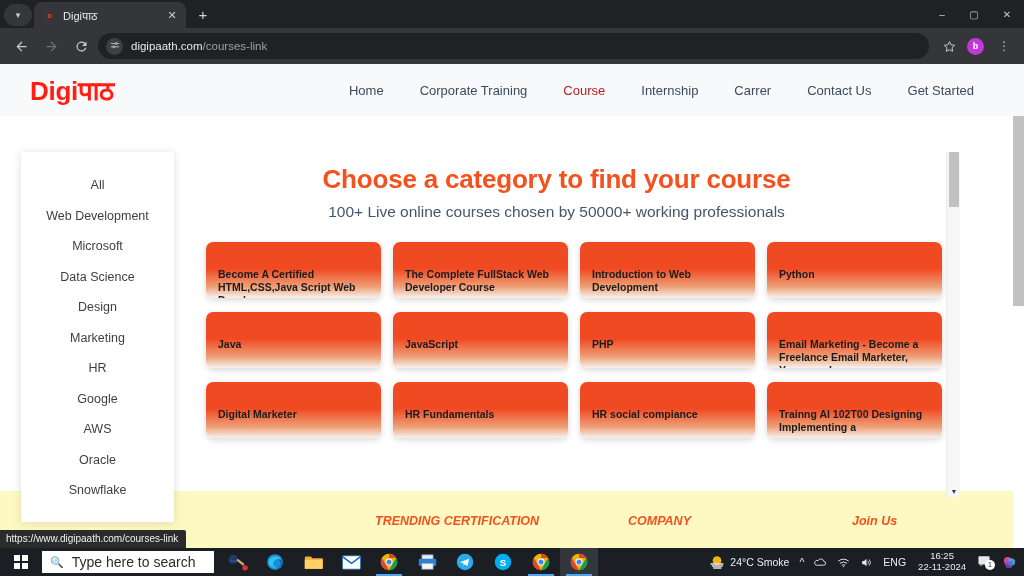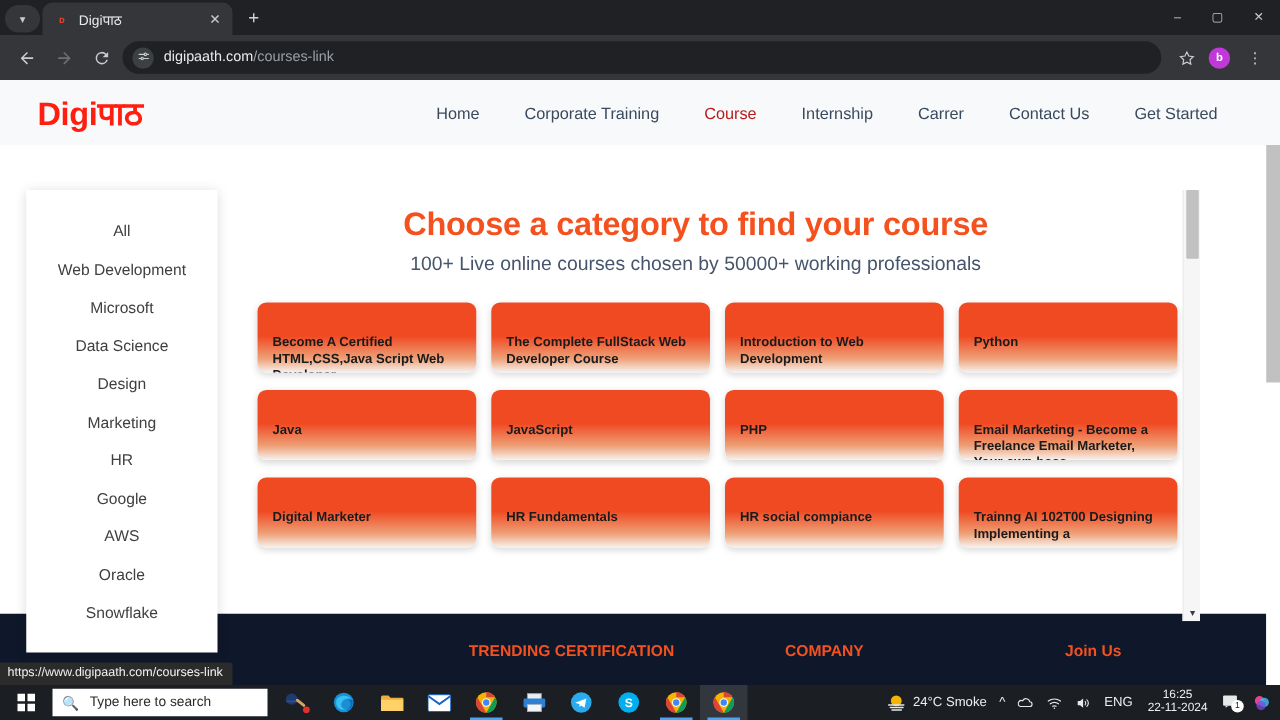--- a/index.html
+++ b/index.html
@@ -283,23 +283,24 @@
     font-size: 7px;
     color: #3b3b3b;
   }
 
   
   .footer-strip {
     position: absolute;
     left: 0; bottom: 0;
     width: 1013px;
     height: 57px;
-    background: #0f172a;
+    background: #fef9c3;
     display: flex;
     padding: 23px 0 0 0;
+    font-style: italic;
   }
   .footer-col-head {
     font-size: 12.5px;
     font-weight: bold;
     color: #f4511e;
     position: absolute;
     white-space: nowrap;
   }
   .fc1 { left: 375px; }
   .fc2 { left: 628px; }
@@ -352,21 +353,21 @@
   .win-logo i { background: #ffffff; display: block; }
   .search-pill {
     width: 172px; height: 22px;
     background: #ffffff;
     display: flex; align-items: center;
     padding: 0 8px;
     flex: none;
     margin-right: 4px;
   }
   .search-pill .mag { font-size: 11px; color: #333; margin-right: 8px; }
-  .search-pill span.ph { font-size: 11px; color: #2b2b2b; white-space: nowrap; }
+  .search-pill span.ph { font-size: 14px; color: #2b2b2b; white-space: nowrap; }
   .tb-app {
     width: 38px; height: 28px;
     display: flex; align-items: center; justify-content: center;
     flex: none;
     position: relative;
   }
   .tb-app.active::after {
     content: "";
     position: absolute;
     bottom: 0; left: 6px; right: 6px;

